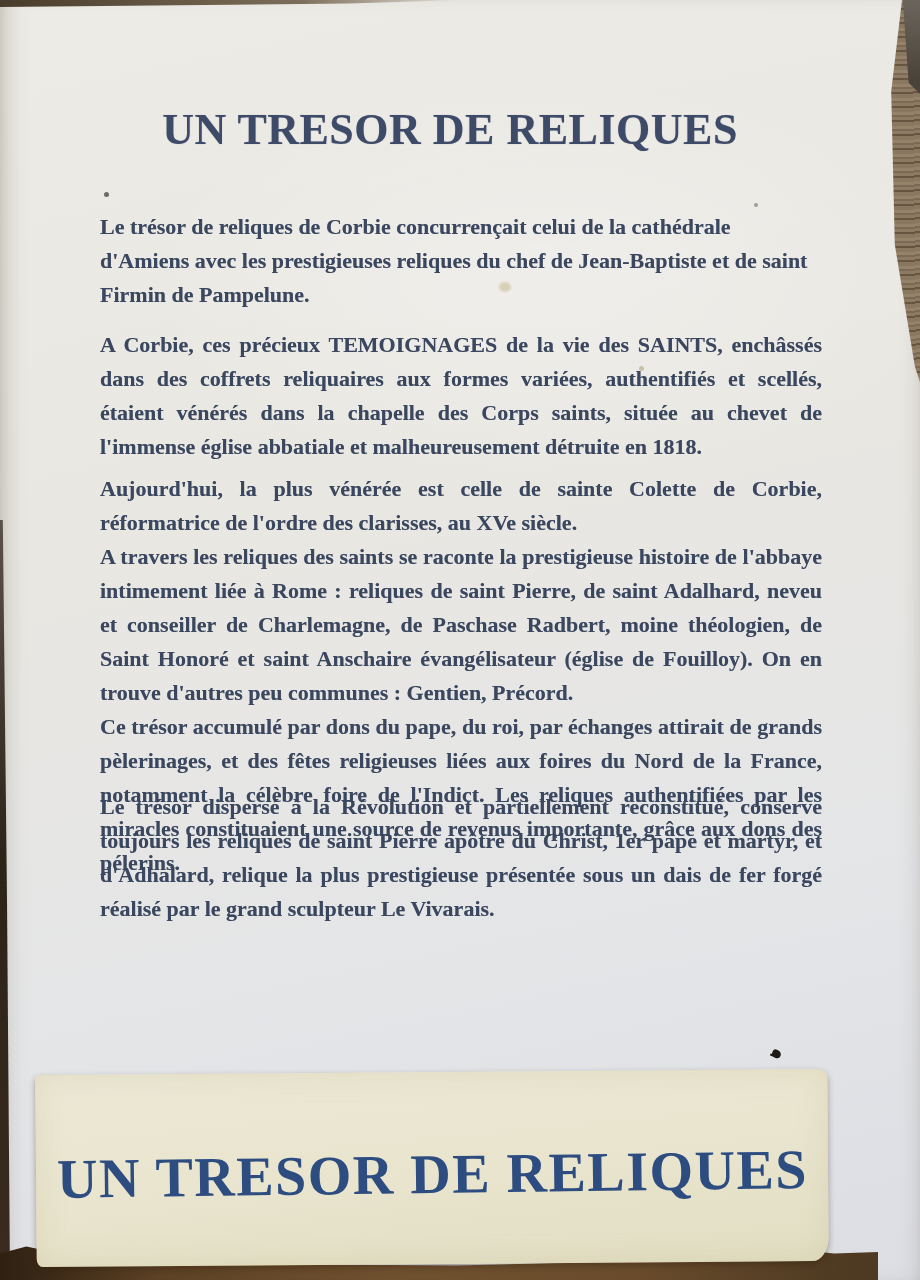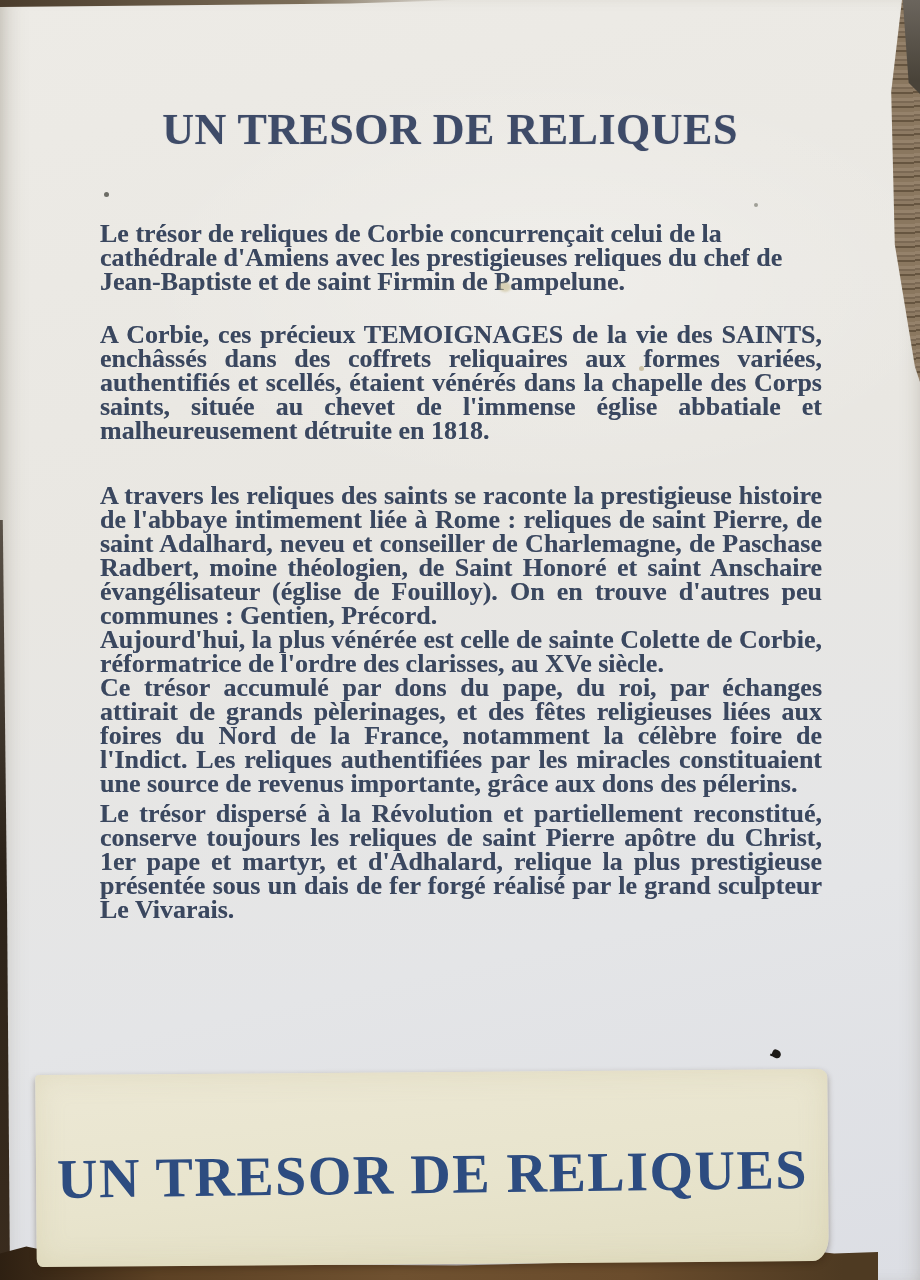--- a/index.html
+++ b/index.html
@@ -45,26 +45,26 @@
   }
   
   .title{
     position:absolute;top:104px;left:0;width:900px;margin:0;
     text-align:center;font-size:44px;font-weight:bold;letter-spacing:0.5px;
     color:#3e4b68;text-shadow:0 0 1px rgba(62,75,104,0.35);
   }
   
   .pblock{
     position:absolute;left:100px;width:722px;
-    color:#3a475f;font-size:26px;line-height:24px;font-weight:bold;
-    text-align:justify;text-shadow:0 0 0.5px rgba(58,71,95,0.4);margin-top:12px;
+    color:#3a475f;font-size:22px;line-height:34px;font-weight:bold;
+    text-align:justify;text-shadow:0 0 0.5px rgba(58,71,95,0.4);
   }
   .pblock p{margin:0;}
   .b1{top:210px;text-align:left;}
-  .b2{top:311px;}
+  .b2{top:328px;}
   .b3{top:472px;}
   .b4{top:790px;}
   
   .strip{
     position:absolute;left:36px;top:1072px;width:792px;height:192px;
     transform:rotate(-0.45deg);
     background:linear-gradient(175deg,#ece8d5,#e8e4cd 55%,#e2dec3);
     border-radius:4px 10px 16px 6px / 4px 8px 24px 8px;
     box-shadow:0 3px 6px rgba(50,33,15,0.4), inset 0 0 28px rgba(190,180,130,0.25);
     display:flex;align-items:flex-start;justify-content:center;
@@ -101,22 +101,22 @@
 
   <div class="pblock b1">
     <p>Le trésor de reliques de Corbie concurrençait celui de la cathédrale d'Amiens avec les prestigieuses reliques du chef de Jean-Baptiste et de saint Firmin de Pampelune.</p>
   </div>
 
   <div class="pblock b2">
     <p>A Corbie, ces précieux TEMOIGNAGES de la vie des SAINTS, enchâssés dans des coffrets reliquaires aux formes variées, authentifiés et scellés, étaient vénérés dans la chapelle des Corps saints, située au chevet de l'immense église abbatiale et malheureusement détruite en 1818.</p>
   </div>
 
   <div class="pblock b3">
+    <p>Aujourd'hui, la plus vénérée est celle de sainte Colette de Corbie, réformatrice de l'ordre des clarisses, au XVe siècle.</p>
     <p>A travers les reliques des saints se raconte la prestigieuse histoire de l'abbaye intimement liée à Rome : reliques de saint Pierre, de saint Adalhard, neveu et conseiller de Charlemagne, de Paschase Radbert, moine théologien, de Saint Honoré et saint Anschaire évangélisateur (église de Fouilloy). On en trouve d'autres peu communes : Gentien, Précord.</p>
-    <p>Aujourd'hui, la plus vénérée est celle de sainte Colette de Corbie, réformatrice de l'ordre des clarisses, au XVe siècle.</p>
     <p>Ce trésor accumulé par dons du pape, du roi, par échanges attirait de grands pèlerinages, et des fêtes religieuses liées aux foires du Nord de la France, notamment la célèbre foire de l'Indict. Les reliques authentifiées par les miracles constituaient une source de revenus importante, grâce aux dons des pélerins.</p>
   </div>
 
   <div class="pblock b4">
     <p>Le trésor dispersé à la Révolution et partiellement reconstitué, conserve toujours les reliques de saint Pierre apôtre du Christ, 1er pape et martyr, et d'Adhalard, relique la plus prestigieuse présentée sous un dais de fer forgé réalisé par le grand sculpteur Le Vivarais.</p>
   </div>
 
   <div class="strip">
     <div class="strip-title">UN TRESOR DE RELIQUES</div>
   </div>

